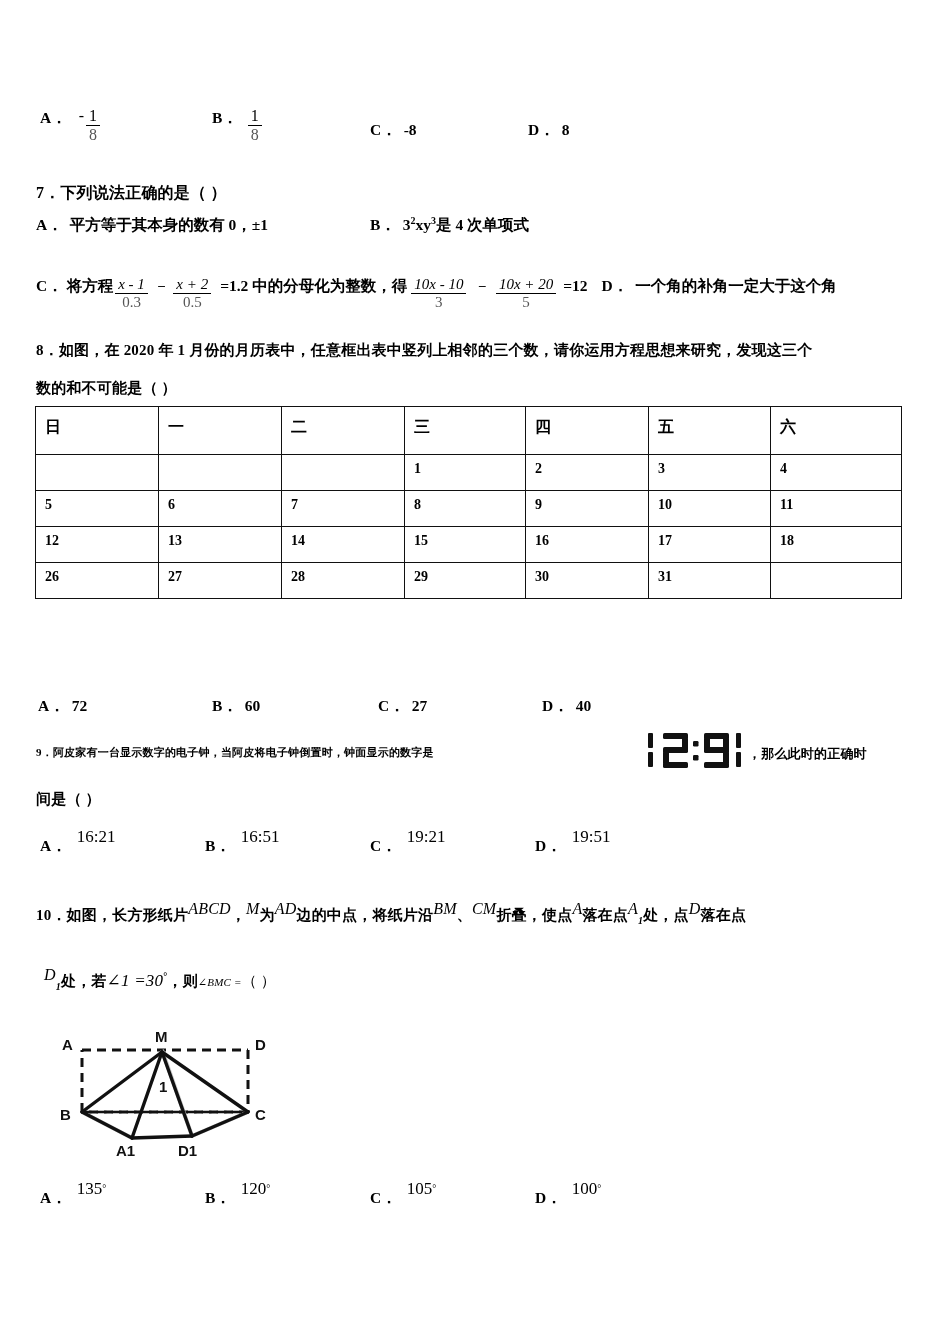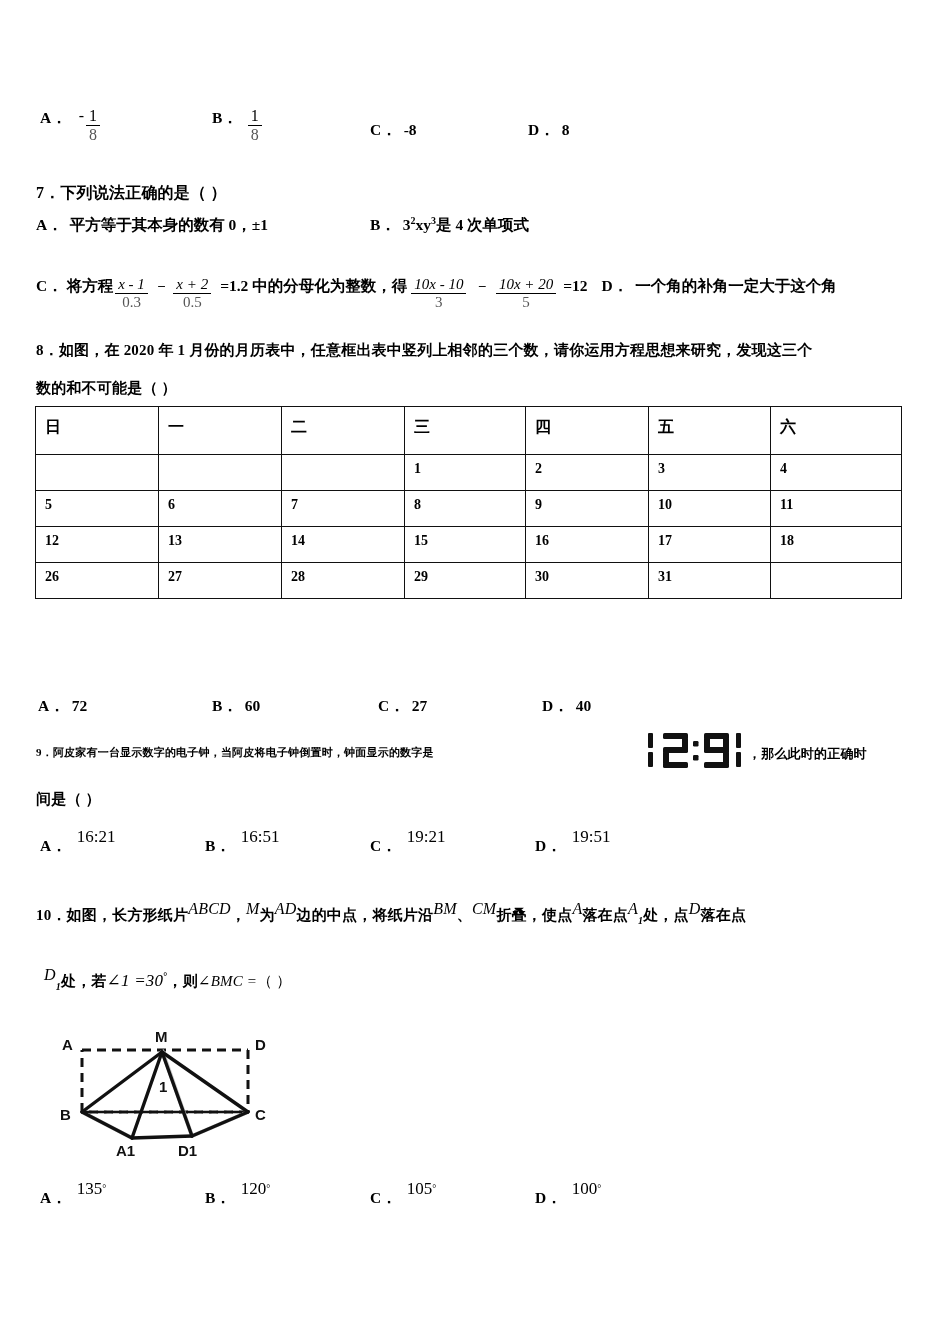--- a/index.html
+++ b/index.html
@@ -337,21 +337,21 @@
       <span class="opt-letter">D．</span>
       <span class="val ital" style="position:relative; top:-9px; margin-left:10px;">19:51</span>
     </div>
   </div>
 
   <div class="qline" style="left:36px; top:900px; font-size:15px;">
     <span>10．如图，长方形纸片</span><span class="ital" style="font-weight:normal;font-size:16px;vertical-align:super;">ABCD</span><span>，</span><span class="ital" style="font-weight:normal;font-size:16px;vertical-align:super;">M</span><span>为</span><span class="ital" style="font-weight:normal;font-size:16px;vertical-align:super;">AD</span><span>边的中点，将纸片沿</span><span class="ital" style="font-weight:normal;font-size:16px;vertical-align:super;">BM</span><span>、</span><span class="ital" style="font-weight:normal;font-size:16px;vertical-align:super;">CM</span><span>折叠，使点</span><span class="ital" style="font-weight:normal;font-size:16px;vertical-align:super;">A</span><span>落在点</span><span class="ital" style="font-weight:normal;font-size:16px;vertical-align:super;">A</span><span class="sub1">1</span><span>处，点</span><span class="ital" style="font-weight:normal;font-size:16px;vertical-align:super;">D</span><span>落在点</span>
   </div>
 
   <div class="qline" style="left:44px; top:966px; font-size:15px;">
-    <span class="ital" style="font-weight:normal;font-size:16px;vertical-align:super;">D</span><span class="sub1">1</span><span>处，若</span><span class="ital" style="font-weight:normal;font-size:17px;">∠1 =30</span><sup class="deg">°</sup><span>，则</span><span class="ital" style="font-weight:normal;font-size:15px;">∠BMC =</span><span style="font-weight:normal;">（  ）</span>
+    <span class="ital" style="font-weight:normal;font-size:16px;vertical-align:super;">D</span><span class="sub1">1</span><span>处，若</span><span class="ital" style="font-weight:normal;font-size:17px;">∠1 =30</span><sup class="deg">°</sup><span>，则</span><span class="ital" style="font-weight:normal;font-size:11px;">∠BMC =</span><span style="font-weight:normal;">（  ）</span>
   </div>
 
   <div class="figure" style="left:52px; top:1028px;">
     <svg width="230" height="132" viewBox="0 0 230 132">
       <rect x="0" y="0" width="230" height="132" fill="#ffffff"></rect>
 
       <g stroke="#111111" stroke-width="3" fill="none" stroke-dasharray="9,6">
         <line x1="30" y1="22" x2="196" y2="22"></line>
         <line x1="196" y1="22" x2="196" y2="84"></line>
         <line x1="196" y1="84" x2="30" y2="84"></line>

